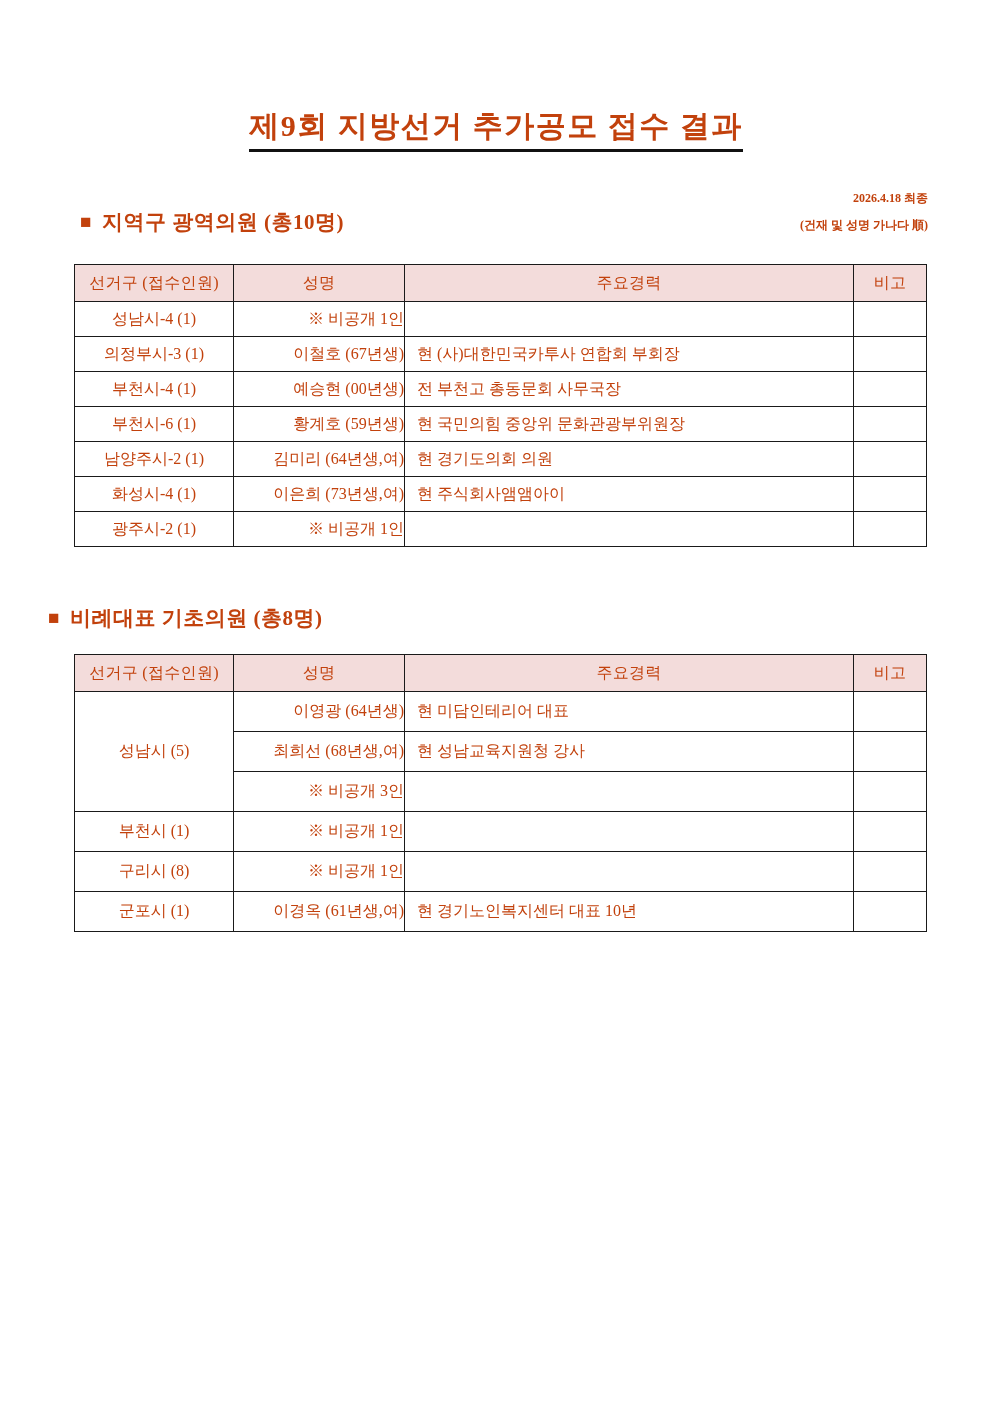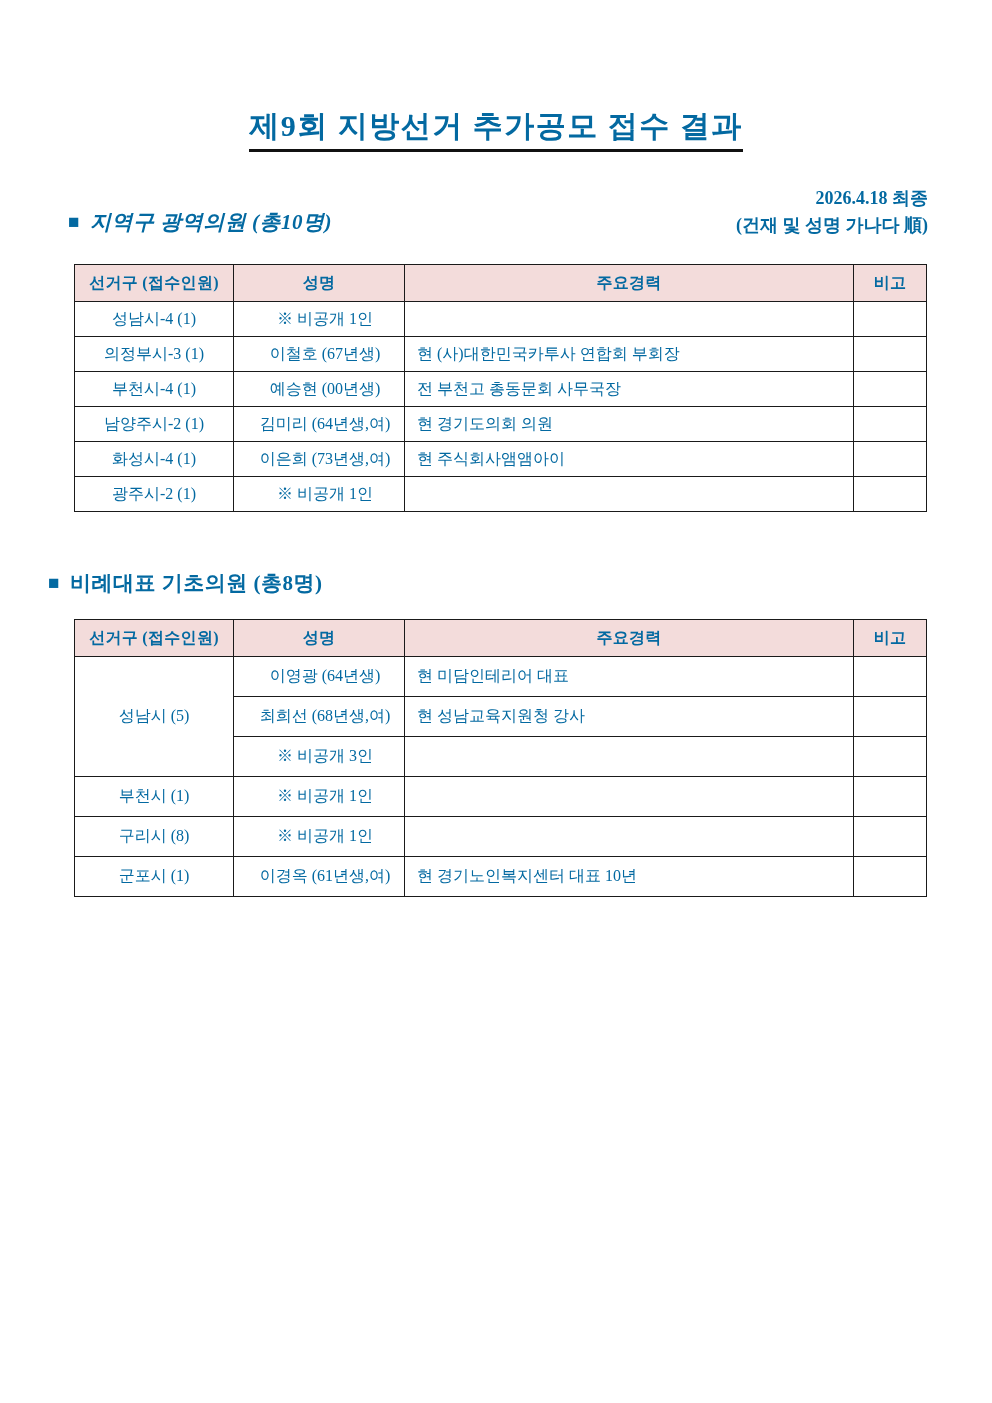--- a/index.html
+++ b/index.html
@@ -2,21 +2,21 @@
 <html lang="ko"><head>
 <meta charset="utf-8">
 <style>
   * { margin: 0; padding: 0; box-sizing: border-box; }
   html, body { background: #ffffff; }
   .page {
     position: relative;
     width: 992px;
     height: 1403px;
     background: #ffffff;
-    color: #0369a1;
+    color: #c2410c;
     font-family: "Liberation Serif", "DejaVu Serif", serif;
     overflow: hidden;
   }
   .doc-title {
     padding-top: 106px;
     text-align: center;
   }
   .doc-title .title-text {
     display: inline-block;
     font-size: 30px;
@@ -27,69 +27,68 @@
   }
   .header-band {
     position: relative;
     height: 112px;
   }
   .meta-notes {
     position: absolute;
     top: 33px;
     right: 64px;
     text-align: right;
-    font-size: 18px;
+    font-size: 12px;
     line-height: 27px;
     font-weight: bold;
   }
   .section-title {
     font-size: 21px;
     font-weight: bold;
     letter-spacing: 0.5px;
   }
   .section-title .bullet {
     font-size: 19px;
     margin-right: 10px;
     position: relative;
     top: -1px;
   }
   .section-title.first {
     position: absolute;
-    left: 68px;
+    left: 80px;
     top: 56px;
-    font-style: italic;
   }
   .section-title.second {
     margin: 57px 0 0 48px;
   }
   table.roster {
     border-collapse: collapse;
     table-layout: fixed;
     width: 852px;
     margin-left: 74px;
   }
   table.t2 { margin-top: 22px; }
   table.roster th, table.roster td {
     border: 1px solid #1a1a1a;
     font-size: 16px;
     vertical-align: middle;
     overflow: hidden;
     white-space: nowrap;
   }
   table.roster thead th {
     background: #F3DCDB;
-    font-weight: bold;
+    font-weight: normal;
     text-align: center;
     height: 37px;
     letter-spacing: 0.3px;
   }
   table.t1 tbody td { height: 35px; }
   table.t2 tbody td { height: 40px; }
   td.c-district { text-align: center; }
-  td.c-name { text-align: center; padding-left: 12px; }
+  td.c-name { text-align: right; padding-left: 12px; }
   td.c-career { text-align: left; padding-left: 12px; }
   td.c-note { text-align: center; }
 </style>
 </head>
 <body>
 
 <div class="page">
 
   <div class="doc-title">
     <span class="title-text">제9회 지방선거 추가공모 접수 결과</span>
@@ -133,20 +132,26 @@
         <td class="c-career">현 (사)대한민국카투사 연합회 부회장</td>
         <td class="c-note"></td>
       </tr>
       <tr>
         <td class="c-district">부천시-4 (1)</td>
         <td class="c-name">예승현 (00년생)</td>
         <td class="c-career">전 부천고 총동문회 사무국장</td>
         <td class="c-note"></td>
       </tr>
       <tr>
+        <td class="c-district">부천시-6 (1)</td>
+        <td class="c-name">황계호 (59년생)</td>
+        <td class="c-career">현 국민의힘 중앙위 문화관광부위원장</td>
+        <td class="c-note"></td>
+      </tr>
+      <tr>
         <td class="c-district">남양주시-2 (1)</td>
         <td class="c-name">김미리 (64년생,여)</td>
         <td class="c-career">현 경기도의회 의원</td>
         <td class="c-note"></td>
       </tr>
       <tr>
         <td class="c-district">화성시-4 (1)</td>
         <td class="c-name">이은희 (73년생,여)</td>
         <td class="c-career">현 주식회사앰앰아이</td>
         <td class="c-note"></td>

